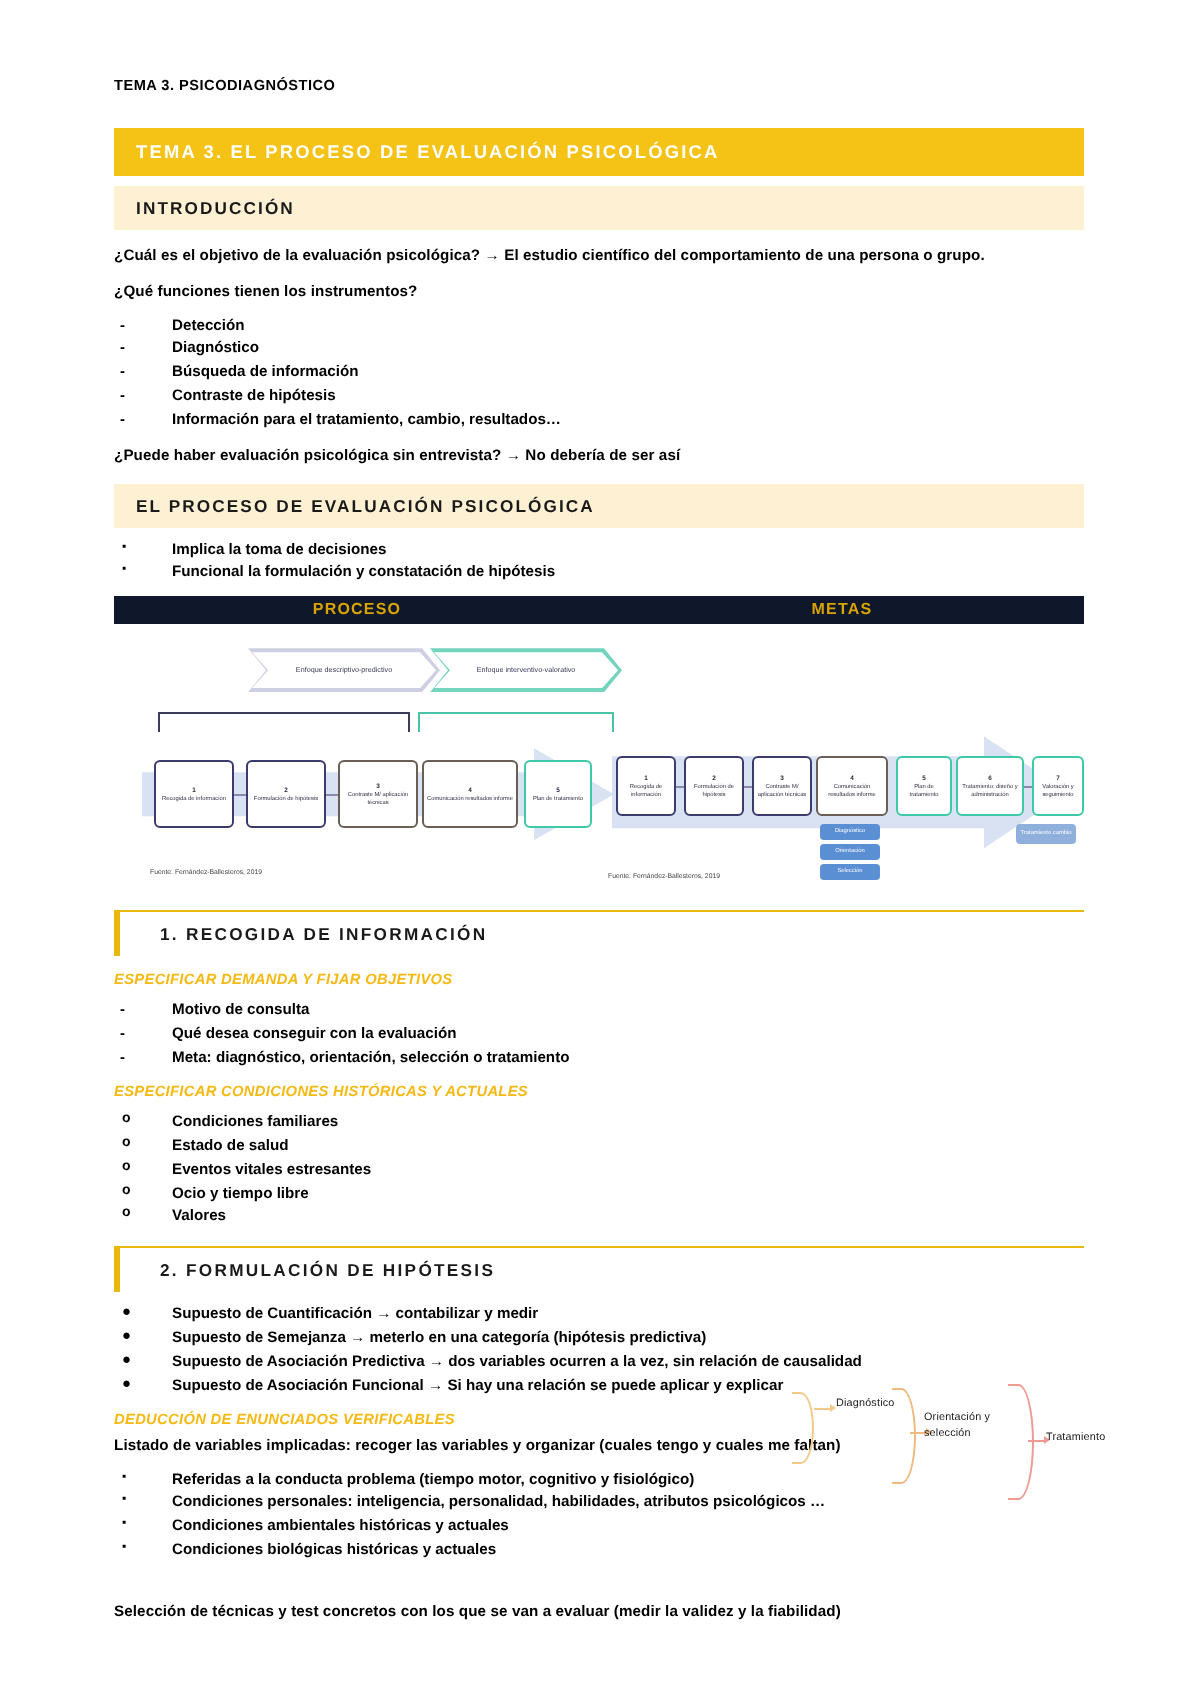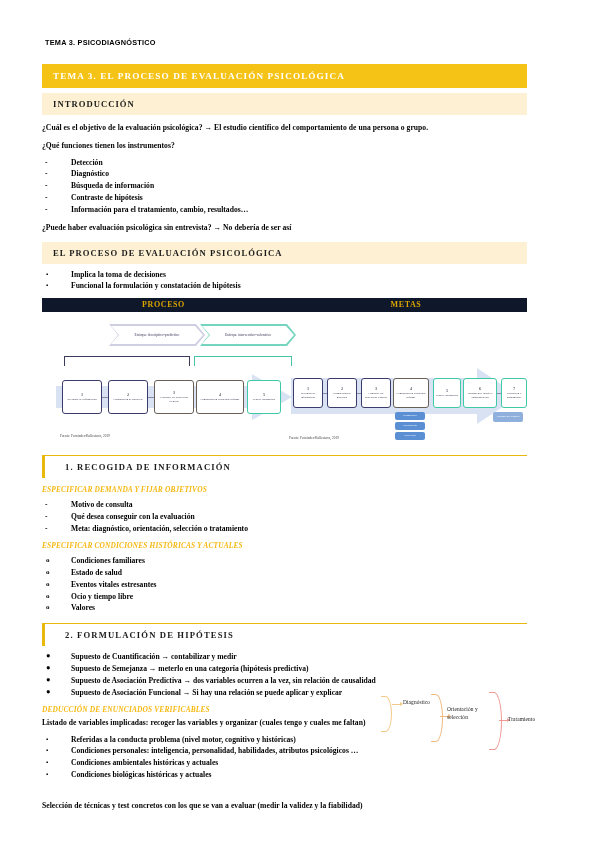--- a/index.html
+++ b/index.html
@@ -4,23 +4,23 @@
 <style>
   html,body{margin:0;padding:0;}
   body{
     width:599px;height:848px;background:#ffffff;
     font-family:"Liberation Sans", sans-serif;
     color:#000;
     -webkit-font-smoothing:antialiased;
   }
   .page{position:relative;width:599px;height:848px;box-sizing:border-box;padding:0 0 0 0;}
   .doc-head{
-    position:absolute;left:45px;top:38px;font-size:7.3px;font-weight:bold;letter-spacing:.25px;
-  }
-  .content{position:absolute;left:42px;top:64px;width:485px;font-family:Liberation Serif, serif;}
+    position:absolute;left:57px;top:38px;font-size:7.3px;font-weight:bold;letter-spacing:.25px;
+  }
+  .content{position:absolute;left:57px;top:64px;width:485px;}
 
   .title-bar{
     background:#F5C216;color:#ffffff;font-weight:bold;font-size:9.2px;letter-spacing:1.1px;
     padding:7px 10px 7px 11px;box-sizing:border-box;width:485px;
   }
   .sub-bar{
     background:#FDF0D3;color:#1a1a1a;font-weight:bold;font-size:8.6px;letter-spacing:1.05px;
     padding:6px 10px 6px 11px;box-sizing:border-box;width:485px;margin-top:5px;
   }
   .para{font-size:7.6px;line-height:1.35;margin:8px 0 0 0;letter-spacing:.05px;font-weight:bold;}
@@ -285,21 +285,21 @@
 
         <div class="curve" style="left:447px;top:-6px;width:12px;height:56px;border-color:#EE9A92;"></div>
         <div class="ar" style="left:457px;top:22px;width:8px;background:#EE9A92;color:#EE9A92;"></div>
         <div class="lbl" style="left:466px;top:18px;">Tratamiento</div>
       </div>
     </div>
 
     <div class="orange-sub">DEDUCCIÓN DE ENUNCIADOS VERIFICABLES</div>
     <div class="para" style="margin-top:4px">Listado de variables implicadas: recoger las variables y organizar (cuales tengo y cuales me faltan)</div>
     <ul class="lst sq">
-      <li><span class="mk">▪</span><span>Referidas a la conducta problema (nivel motor, cognitivo y históricas)</span></li>
+      <li><span class="mk">▪</span><span>Referidas a la conducta problema (tiempo motor, cognitivo y fisiológico)</span></li>
       <li><span class="mk">▪</span><span>Condiciones personales: inteligencia, personalidad, habilidades, atributos psicológicos …</span></li>
       <li><span class="mk">▪</span><span>Condiciones ambientales históricas y actuales</span></li>
       <li><span class="mk">▪</span><span>Condiciones biológicas históricas y actuales</span></li>
     </ul>
     <div class="para" style="margin-top:20px">Selección de técnicas y test concretos con los que se van a evaluar (medir la validez y la fiabilidad)</div>
 
   </div>
 </div>
 
 </body></html>

